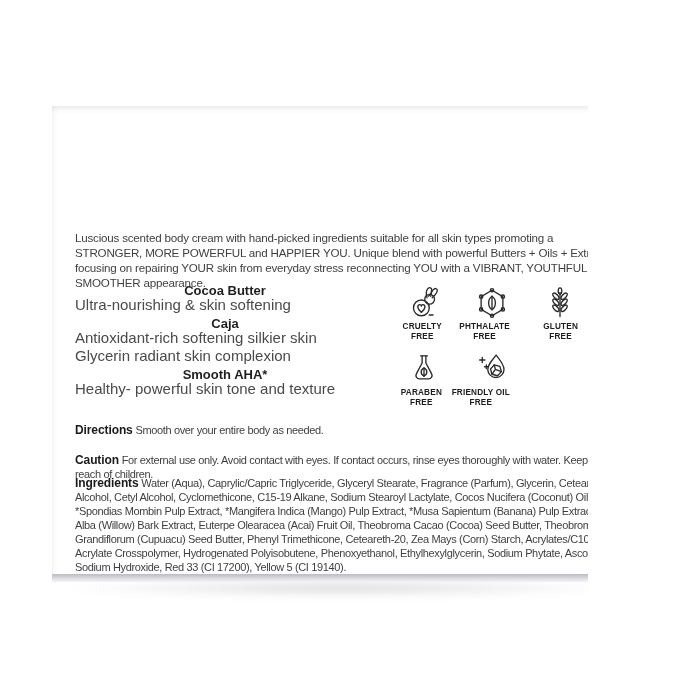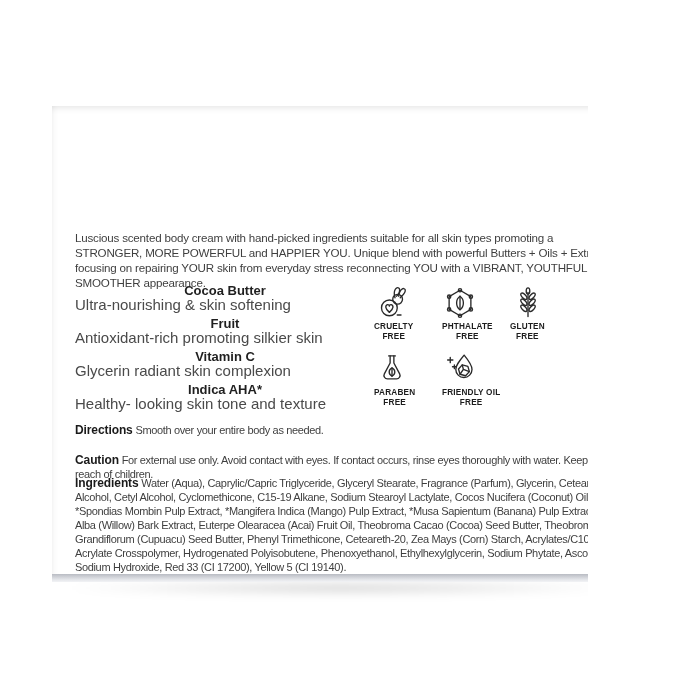--- a/index.html
+++ b/index.html
@@ -36,21 +36,21 @@
     display:block;font-size:13px;line-height:15px;font-weight:bold;color:#1f1f1f;text-align:center;
   }
   .feature .desc{
     display:block;font-size:15px;line-height:13px;color:#4a4a4a;margin-bottom:5px;
   }
   
   .badges{
     position:absolute;left:322px;top:179px;width:204px;
     display:grid;grid-template-columns:repeat(3,68px);grid-auto-rows:62px;row-gap:4px;
   }
-  .badge{display:flex;flex-direction:column;align-items:flex-start;}
+  .badge{display:flex;flex-direction:column;align-items:flex-end;}
   .badge .icon{width:36px;height:36px;display:block;}
   .badge .icon svg{width:36px;height:36px;display:block;stroke:#2a2a2a;fill:none;
     stroke-width:1.8;stroke-linecap:round;stroke-linejoin:round;}
   .badge .lbl{
     margin-top:1px;text-align:center;font-size:8.2px;line-height:9.5px;
     font-weight:bold;color:#1c1c1c;letter-spacing:0.2px;
   }
   .badge .lbl span{display:block;}
   
   .para{
@@ -69,30 +69,29 @@
   <div class="box">
 
     <p class="intro">Luscious scented body cream with hand-picked ingredients suitable for all skin types promoting a STRONGER, MORE POWERFUL and HAPPIER YOU. Unique blend with powerful Butters + Oils + Extracts, focusing on repairing YOUR skin from everyday stress reconnecting YOU with a VIBRANT, YOUTHFUL and SMOOTHER appearance.</p>
 
     <div class="features">
       <div class="feature">
         <span class="name">Cocoa Butter</span>
         <span class="desc">Ultra-nourishing &amp; skin softening</span>
       </div>
       <div class="feature">
-        <span class="name">Fruit</span>
-        <span class="desc">Antioxidant-rich promoting silkier skin</span>
+        <span class="name">Caja</span>
+        <span class="desc">Antioxidant-rich softening silkier skin</span>
       </div>
       <div class="feature">
-        <span class="name">Vitamin C</span>
         <span class="desc">Glycerin radiant skin complexion</span>
       </div>
       <div class="feature">
-        <span class="name">Indica AHA*</span>
-        <span class="desc">Healthy- looking skin tone and texture</span>
+        <span class="name">Smooth AHA*</span>
+        <span class="desc">Healthy- powerful skin tone and texture</span>
       </div>
     </div>
 
     <div class="badges">
 
       <div class="badge">
         <span class="icon">
           <svg viewBox="0 0 48 48" aria-hidden="true">
             <path d="M28 17 C25 7 30 2 33 4 C36 6 33 13 30 15"></path>
             <path d="M33 15 C34 5 40 3 41.5 6 C43 10 38 14 35 17"></path>

